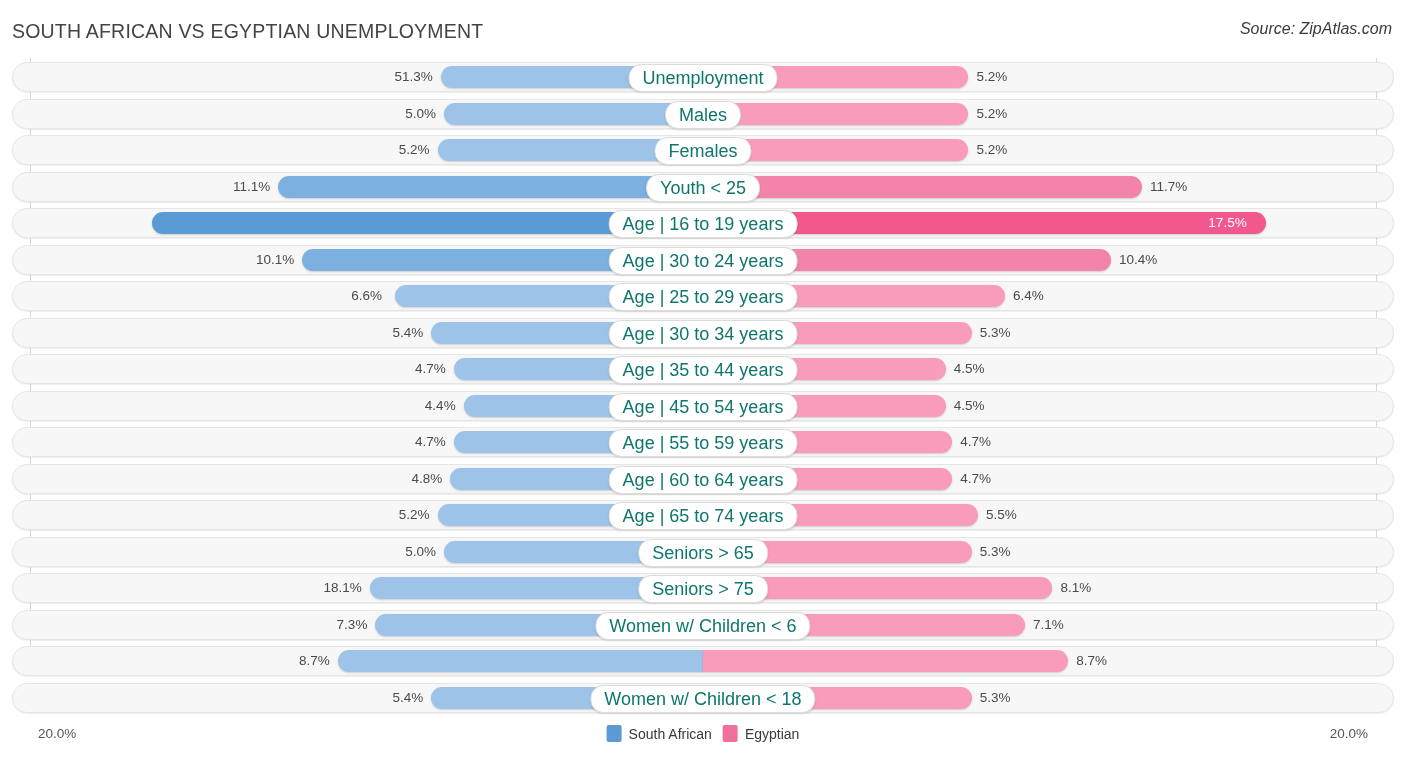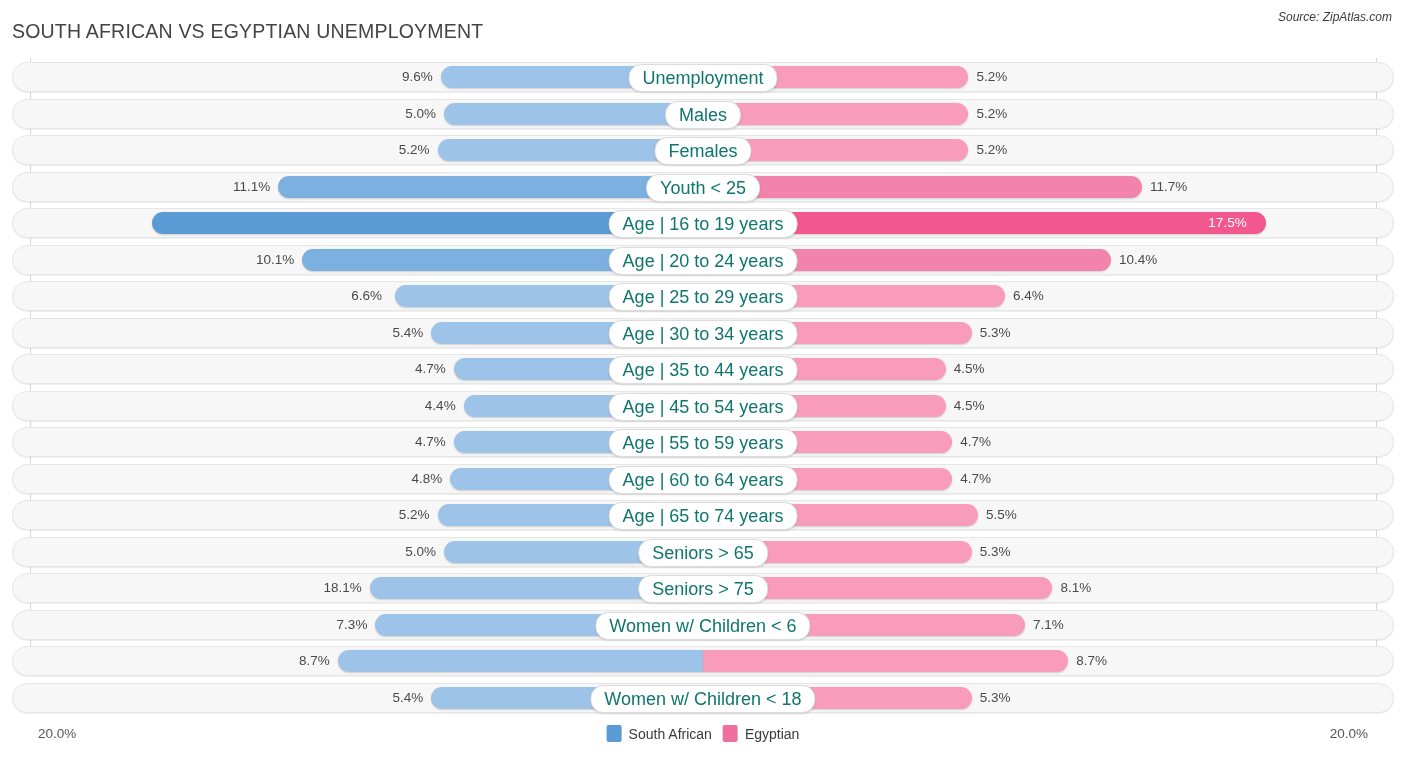--- a/index.html
+++ b/index.html
@@ -14,22 +14,22 @@
   }
   .header{
     position:absolute;left:0;top:0;width:1406px;height:58px;
   }
   .title{
     position:absolute;left:12px;top:20px;
     font-size:19.5px;color:#444;letter-spacing:.2px;
     white-space:nowrap;
   }
   .source{
-    position:absolute;right:14px;top:10px;
-    font-size:12px;font-style:italic;color:#3b3b3b;
+    position:absolute;right:14px;top:20px;
+    font-size:16px;font-style:italic;color:#3b3b3b;
     white-space:nowrap;
   }
 
   .chart{
     position:absolute;left:0;top:58px;width:1406px;height:660px;
   }
   .gridline{
     position:absolute;top:0;bottom:44px;width:1px;background:#d7d7d7;
   }
   .gridline.left{left:30px;}
@@ -109,21 +109,21 @@
 </div>
 
 <div class="chart">
   <div class="gridline left"></div>
   <div class="gridline right"></div>
   <div class="rows" id="rows">
       <div class="row">
         <div class="track"></div>
         <div class="bar left" style="left: 440.695px; width: 262.305px; background: rgb(157, 195, 233);"></div>
         <div class="bar right" style="left: 703px; width: 265.482px; background: rgb(249, 156, 188);"></div>
-        <div class="val l" style="right: 973.305px;">9.6%</div>
+        <div class="val l" style="right: 973.305px;">51.3%</div>
         <div class="val r" style="left: 976.482px;">5.2%</div>
         <div class="pill">Unemployment</div>
       </div>
       <div class="row">
         <div class="track"></div>
         <div class="bar left" style="left: 443.896px; width: 259.104px; background: rgb(157, 195, 233);"></div>
         <div class="bar right" style="left: 703px; width: 265.482px; background: rgb(249, 156, 188);"></div>
         <div class="val l" style="right: 970.104px;">5.0%</div>
         <div class="val r" style="left: 976.482px;">5.2%</div>
         <div class="pill">Males</div>
@@ -151,21 +151,21 @@
         <div class="val l inside" style="left: 163.681px; text-align: left; margin-top: 31px;">16.9%</div>
         <div class="val r inside" style="left: 1208.37px;">17.5%</div>
         <div class="pill">Age | 16 to 19 years</div>
       </div>
       <div class="row">
         <div class="track"></div>
         <div class="bar left" style="left: 302.325px; width: 400.675px; background: rgb(124, 176, 225);"></div>
         <div class="bar right" style="left: 703px; width: 408.013px; background: rgb(242, 132, 171);"></div>
         <div class="val l" style="right: 1111.67px;">10.1%</div>
         <div class="val r" style="left: 1119.01px;">10.4%</div>
-        <div class="pill">Age | 20 to 24 years</div>
+        <div class="pill">Age | 30 to 24 years</div>
       </div>
       <div class="row">
         <div class="track"></div>
         <div class="bar left" style="left: 395.227px; width: 307.773px; background: rgb(157, 195, 233);"></div>
         <div class="bar right" style="left: 703px; width: 301.957px; background: rgb(249, 156, 188);"></div>
         <div class="val l" style="right: 1024px;">6.6%</div>
         <div class="val r" style="left: 1012.96px;">6.4%</div>
         <div class="pill">Age | 25 to 29 years</div>
       </div>
       <div class="row">

